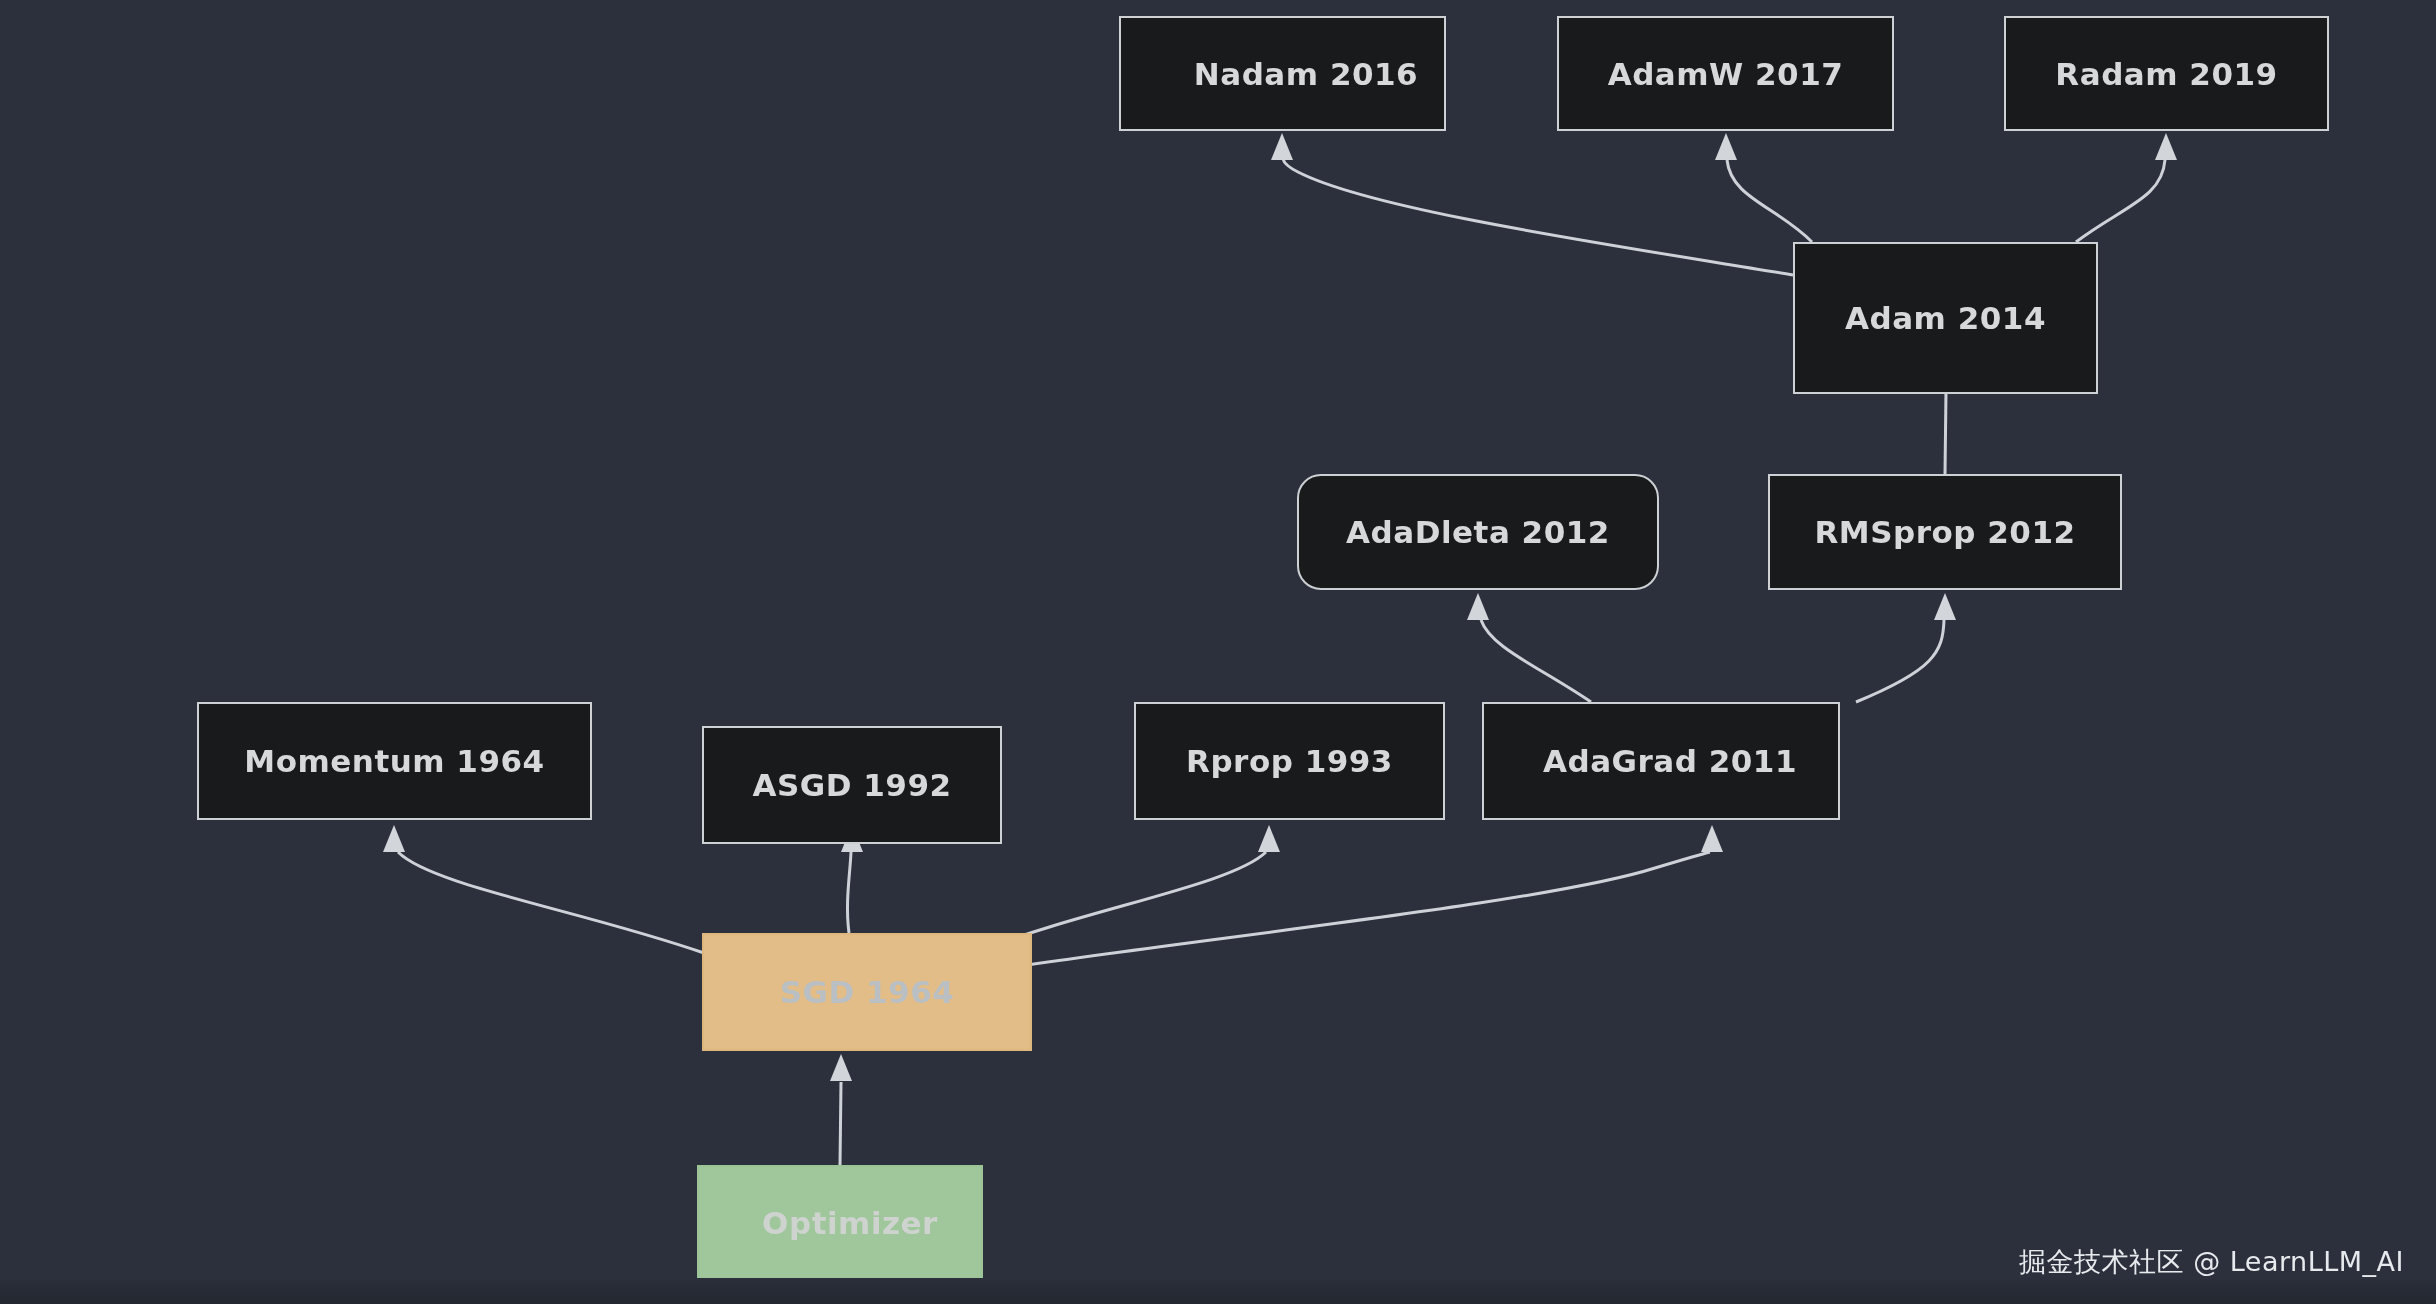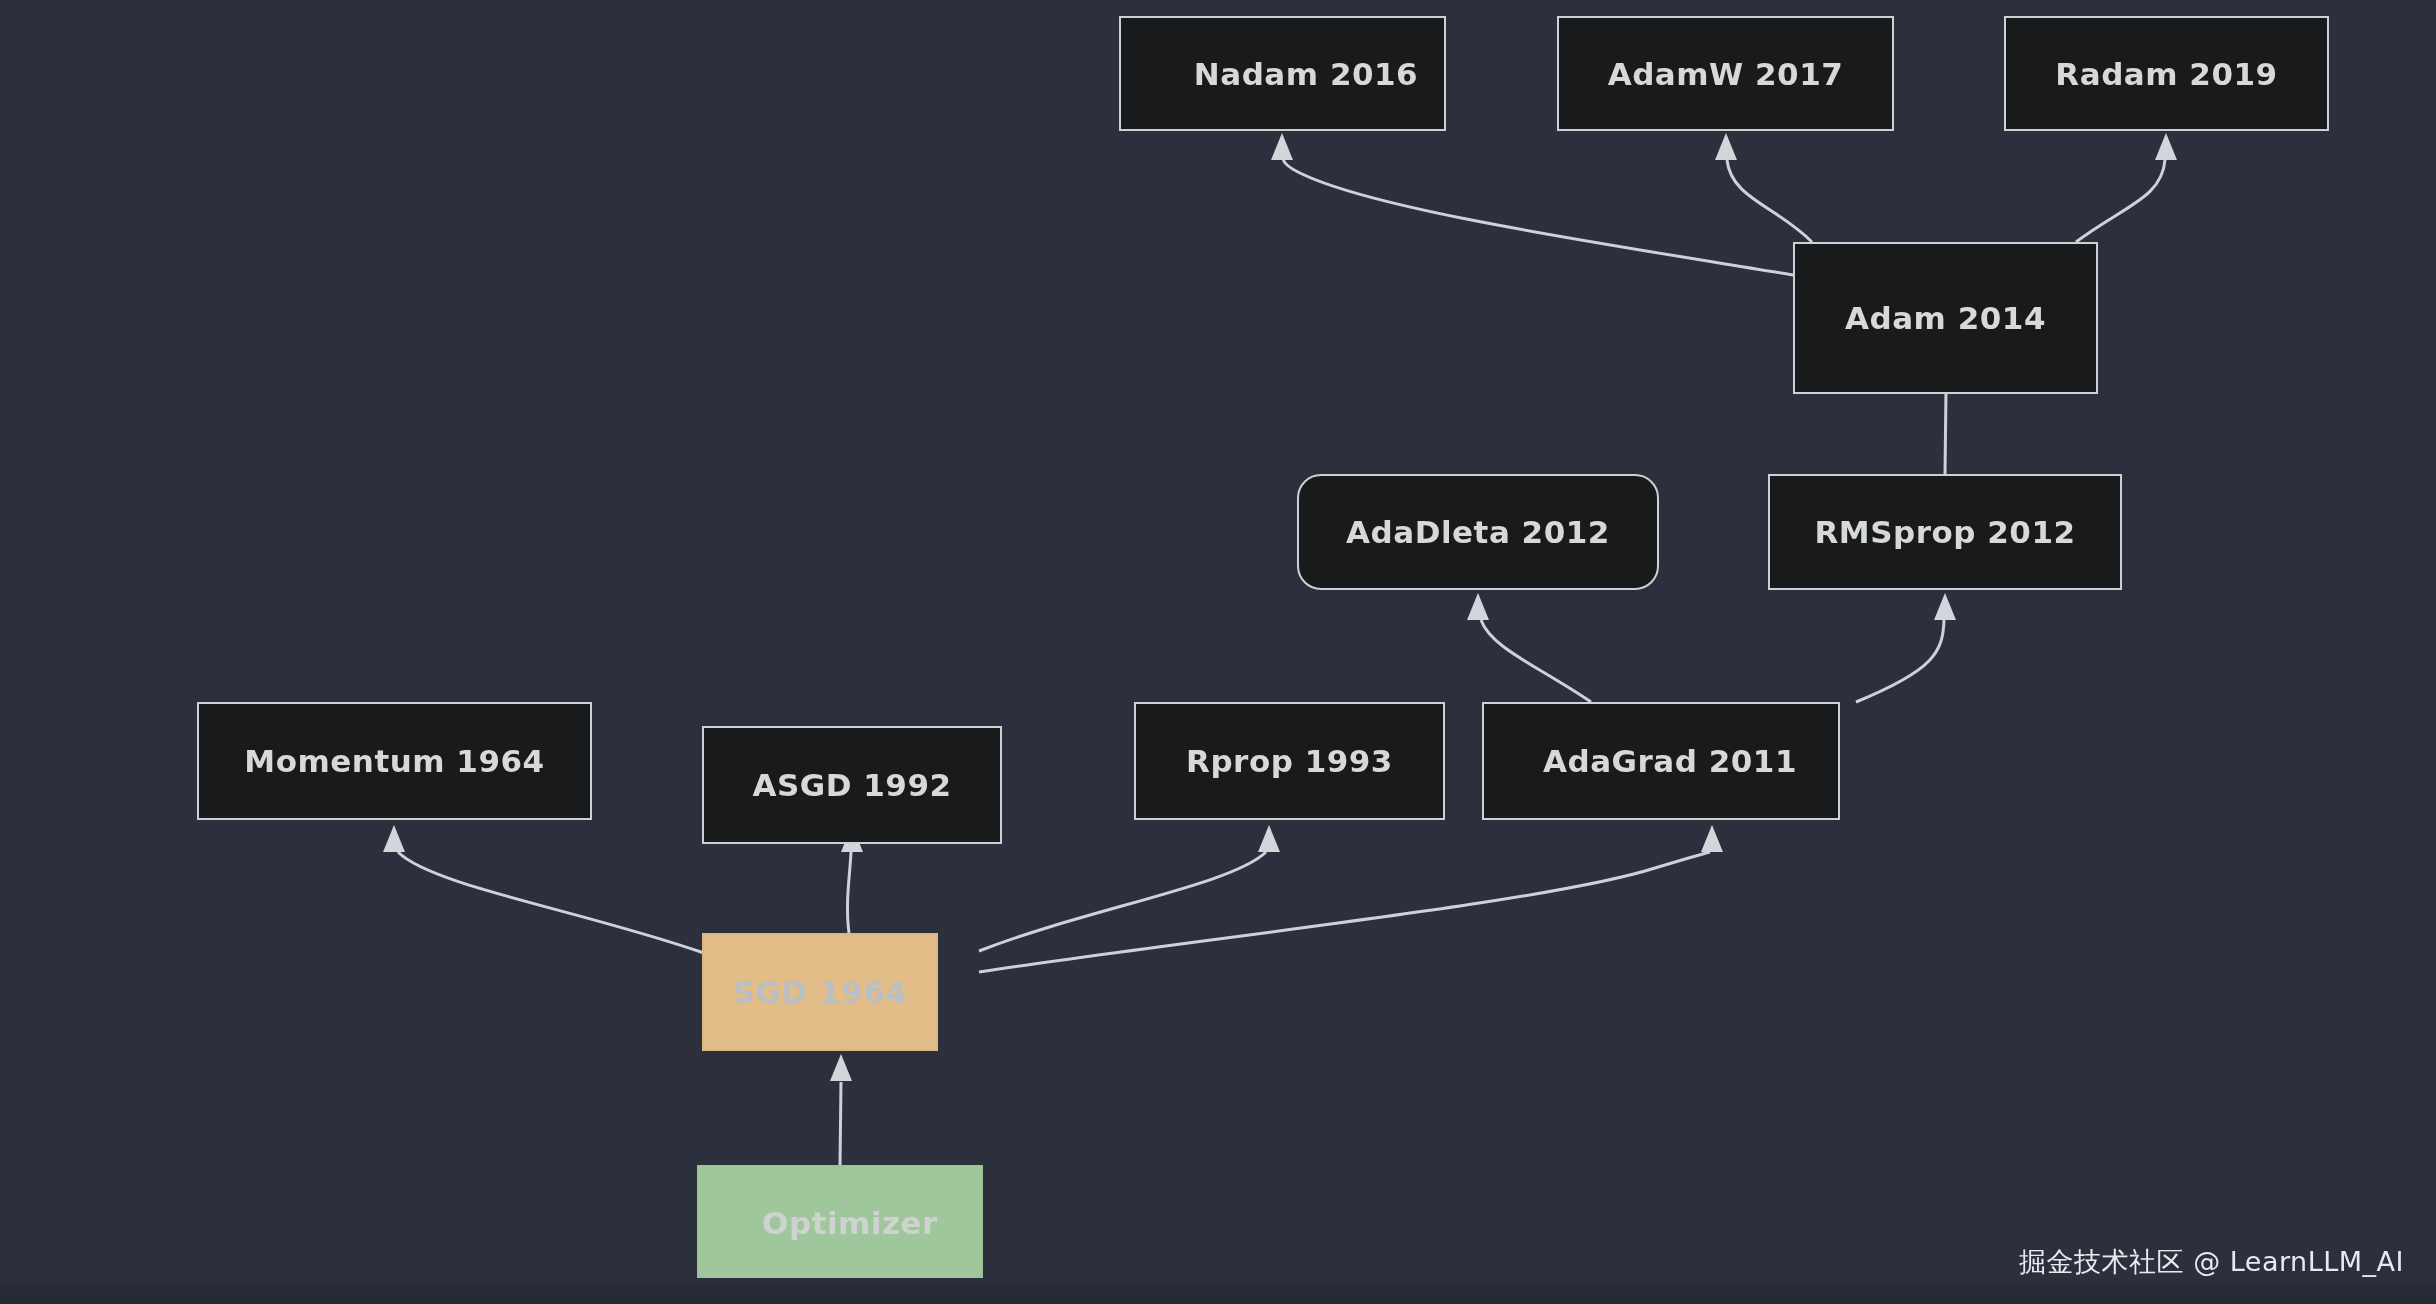--- a/index.html
+++ b/index.html
@@ -71,18 +71,18 @@
       <div class="node" style="left: 1119px; top: 16px; width: 327px; height: 115px; padding-left: 47px;">Nadam 2016</div>
       <div class="node" style="left: 1557px; top: 16px; width: 337px; height: 115px;">AdamW 2017</div>
       <div class="node" style="left: 2004px; top: 16px; width: 325px; height: 115px;">Radam 2019</div>
       <div class="node" style="left: 1793px; top: 242px; width: 305px; height: 152px;">Adam 2014</div>
       <div class="node" style="left: 1297px; top: 474px; width: 362px; height: 116px; border-radius: 24px;">AdaDleta 2012</div>
       <div class="node" style="left: 1768px; top: 474px; width: 354px; height: 116px;">RMSprop 2012</div>
       <div class="node" style="left: 197px; top: 702px; width: 395px; height: 118px;">Momentum 1964</div>
       <div class="node" style="left: 702px; top: 702px; width: 300px; height: 118px; margin-top: 24px;">ASGD 1992</div>
       <div class="node" style="left: 1114px; top: 702px; width: 311px; height: 118px; margin-left: 20px;">Rprop 1993</div>
       <div class="node" style="left: 1482px; top: 702px; width: 358px; height: 118px; padding-left: 18px;">AdaGrad 2011</div>
-      <div class="node highlight" style="left: 702px; top: 933px; width: 236px; height: 118px;">SGD 1964</div>
+      <div class="node highlight" style="left: 702px; top: 933px; width: 330px; height: 118px;">SGD 1964</div>
       <div class="node root" style="left: 697px; top: 1165px; width: 286px; height: 115px; padding-left: 20px;">Optimizer</div>
     </div>
   <div class="watermark">掘金技术社区 @ LearnLLM_AI</div>
   <div class="bottom-strip"></div>
 </div>
 
 </body></html>

